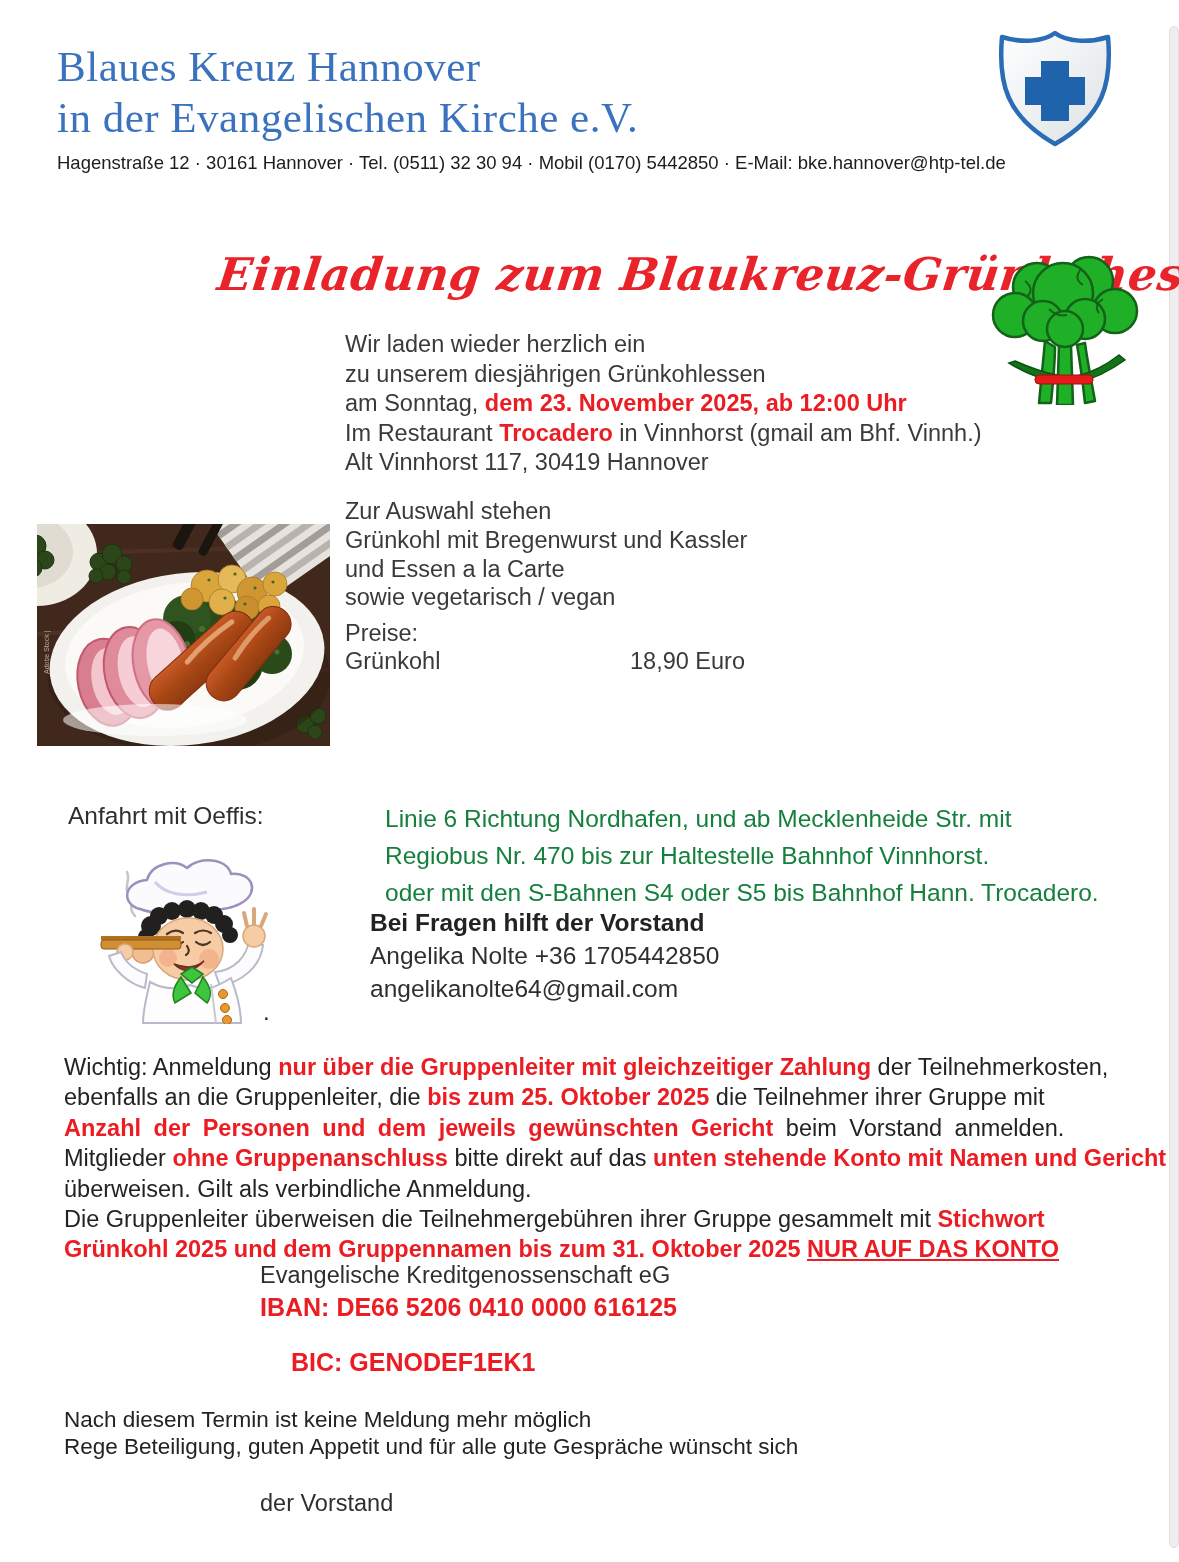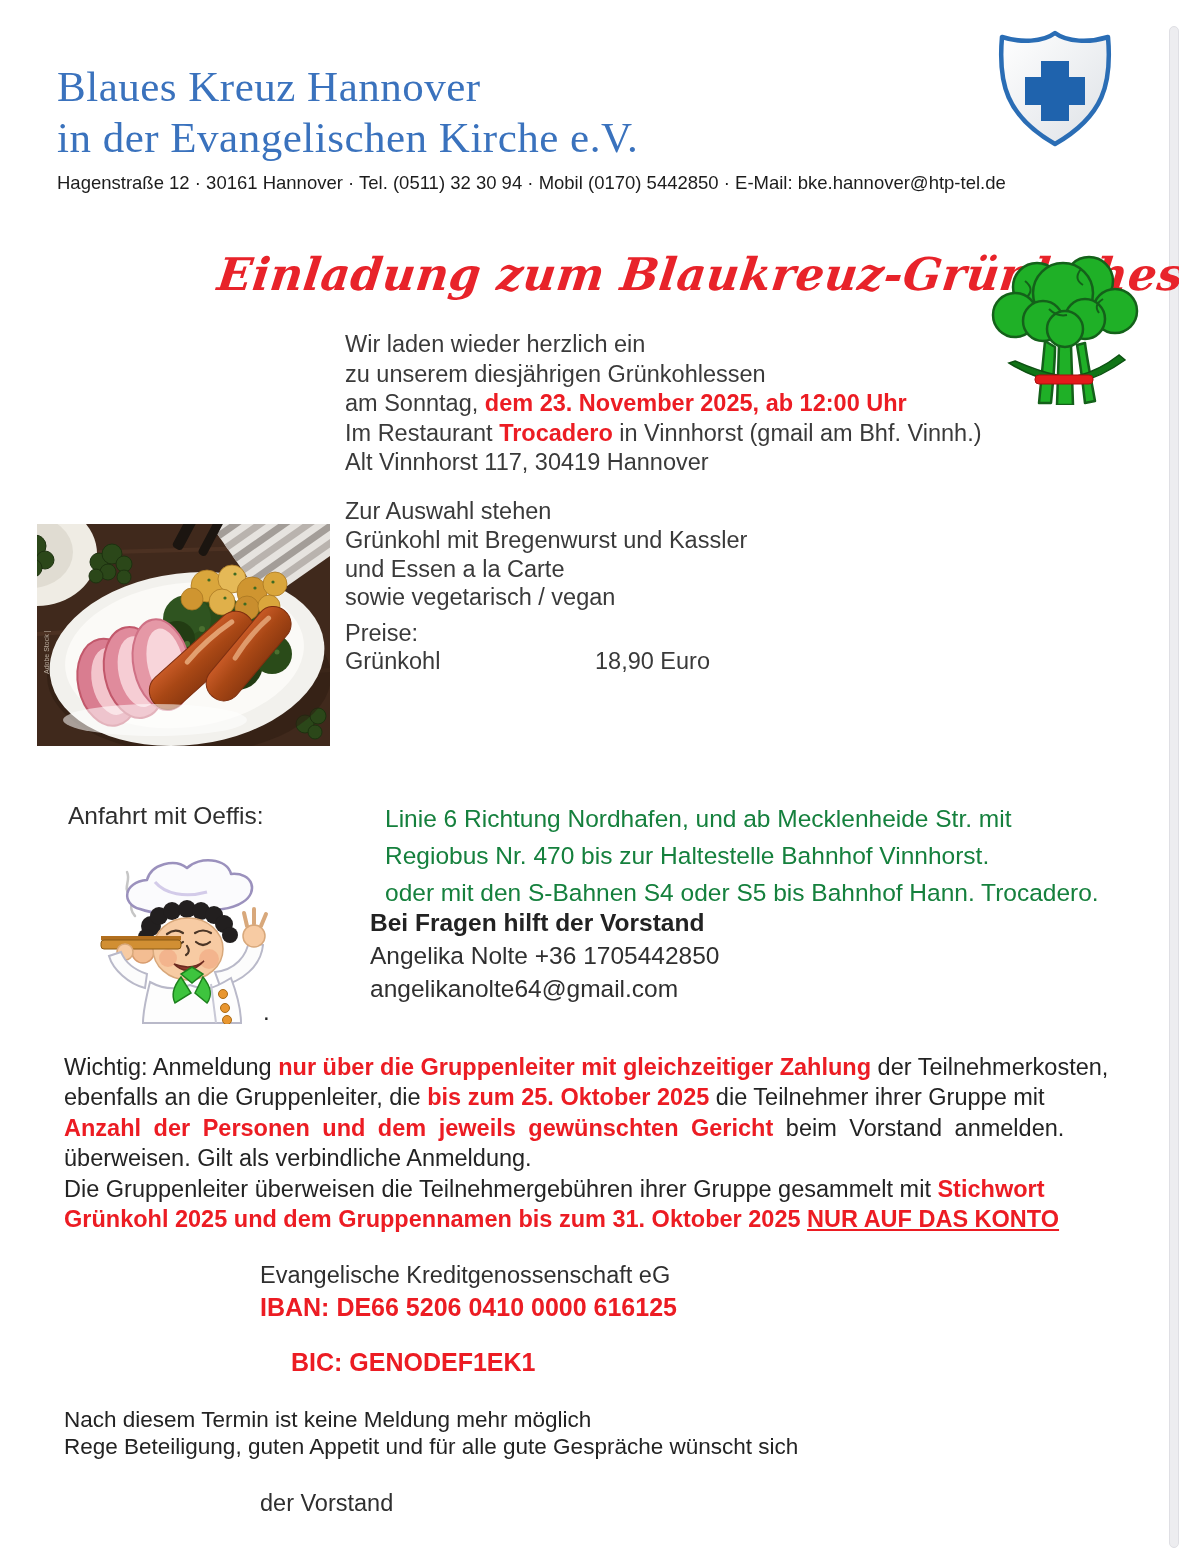--- a/index.html
+++ b/index.html
@@ -50,21 +50,21 @@
     color:#e8232a;
     transform:skewX(-7deg);
     letter-spacing:0.5px;
     white-space:nowrap;
   }
 
   .line{white-space:nowrap;}
   .intro .line{font-size:23.5px;line-height:29.5px;color:#3a3a3a;}
   .menu .line{font-size:23.5px;line-height:28.8px;color:#3a3a3a;}
   .menu .gap{height:7px;}
-  .price-row{display:flex;font-size:23.5px;color:#3a3a3a;}
+  .price-row{display:flex;font-size:23.5px;color:#3a3a3a;gap:35px;}
   .price-item{width:250px;}
 
   .anfahrt-label{font-size:24.5px;color:#2f2f2f;}
   .anfahrt .line{font-size:24.5px;line-height:37px;color:#15803d;}
 
   .vorstand .line{font-size:24.5px;line-height:33px;color:#2f2f2f;}
   .vorstand .bold{font-weight:700;color:#222;}
 
   .wichtig .line{font-size:23.5px;line-height:30.4px;color:#232323;}
   .ws-wide{word-spacing:6px;}
@@ -82,21 +82,21 @@
   .s-rb{color:var(--red);font-weight:700;}
   .s-rbu{color:var(--red);font-weight:700;text-decoration:underline;}
 </style>
 </head>
 <body>
 
 <div class="page">
 
   <div class="abs scroll-strip"></div>
 
-  <div class="abs" style="left:57px;top:42px;margin-top:20px;">
+  <div class="abs" style="left:57px;top:42px;">
     <div class="org-title">Blaues Kreuz Hannover</div>
     <div class="org-title">in der Evangelischen Kirche e.V.</div>
     <div class="contact-line" style="margin-top:9px;">Hagenstraße 12 · 30161 Hannover · Tel. (0511) 32 30 94 · Mobil (0170) 5442850 · E-Mail: bke.hannover@htp-tel.de</div>
   </div>
 
   <div class="abs" style="left:993px;top:28px;width:125px;height:122px;">
     <svg width="125" height="122" viewBox="0 0 125 122">
       <defs>
         <linearGradient id="shg" x1="0" y1="0" x2="1" y2="1">
           <stop offset="0" stop-color="#ffffff"></stop>
@@ -358,20 +358,21 @@
   <div class="abs vorstand" style="left:370px;top:906px;">
     <div class="line bold">Bei Fragen hilft der Vorstand</div>
     <div class="line">Angelika Nolte +36 1705442850</div>
     <div class="line">angelikanolte64@gmail.com</div>
   </div>
 
   <div class="abs wichtig" style="left:64px;top:1052px;">
     <div class="line"><span class="s-n">Wichtig: Anmeldung </span><span class="s-rb">nur über die Gruppenleiter mit gleichzeitiger Zahlung</span><span class="s-n"> der Teilnehmerkosten,</span></div>
     <div class="line"><span class="s-n">ebenfalls an die Gruppenleiter, die </span><span class="s-rb">bis zum 25. Oktober 2025</span><span class="s-n"> die Teilnehmer ihrer Gruppe mit</span></div>
     <div class="line ws-wide"><span class="s-rb">Anzahl der Personen und dem jeweils gewünschten Gericht</span><span class="s-n"> beim Vorstand anmelden.</span></div>
+    <div class="line"><span class="s-n">Mitglieder </span><span class="s-rb">ohne Gruppenanschluss</span><span class="s-n"> bitte direkt auf das </span><span class="s-rb">unten stehende Konto mit Namen und Gericht</span></div>
     <div class="line"><span class="s-n">überweisen. Gilt als verbindliche Anmeldung.</span></div>
     <div class="line"><span class="s-n">Die Gruppenleiter überweisen die Teilnehmergebühren ihrer Gruppe gesammelt mit </span><span class="s-rb">Stichwort</span></div>
     <div class="line"><span class="s-rb">Grünkohl 2025 und dem Gruppennamen bis zum 31. Oktober 2025</span><span class="s-n">   </span><span class="s-rbu">NUR AUF DAS KONTO</span></div>
   </div>
 
   <div class="abs bank-name" style="left:260px;top:1262px;">Evangelische Kreditgenossenschaft eG</div>
   <div class="abs bank-red" style="left:260px;top:1293px;">IBAN: DE66 5206 0410 0000 616125</div>
   <div class="abs bank-red" style="left:291px;top:1348px;">BIC: GENODEF1EK1</div>
 
   <div class="abs closing" style="left:64px;top:1406px;">

